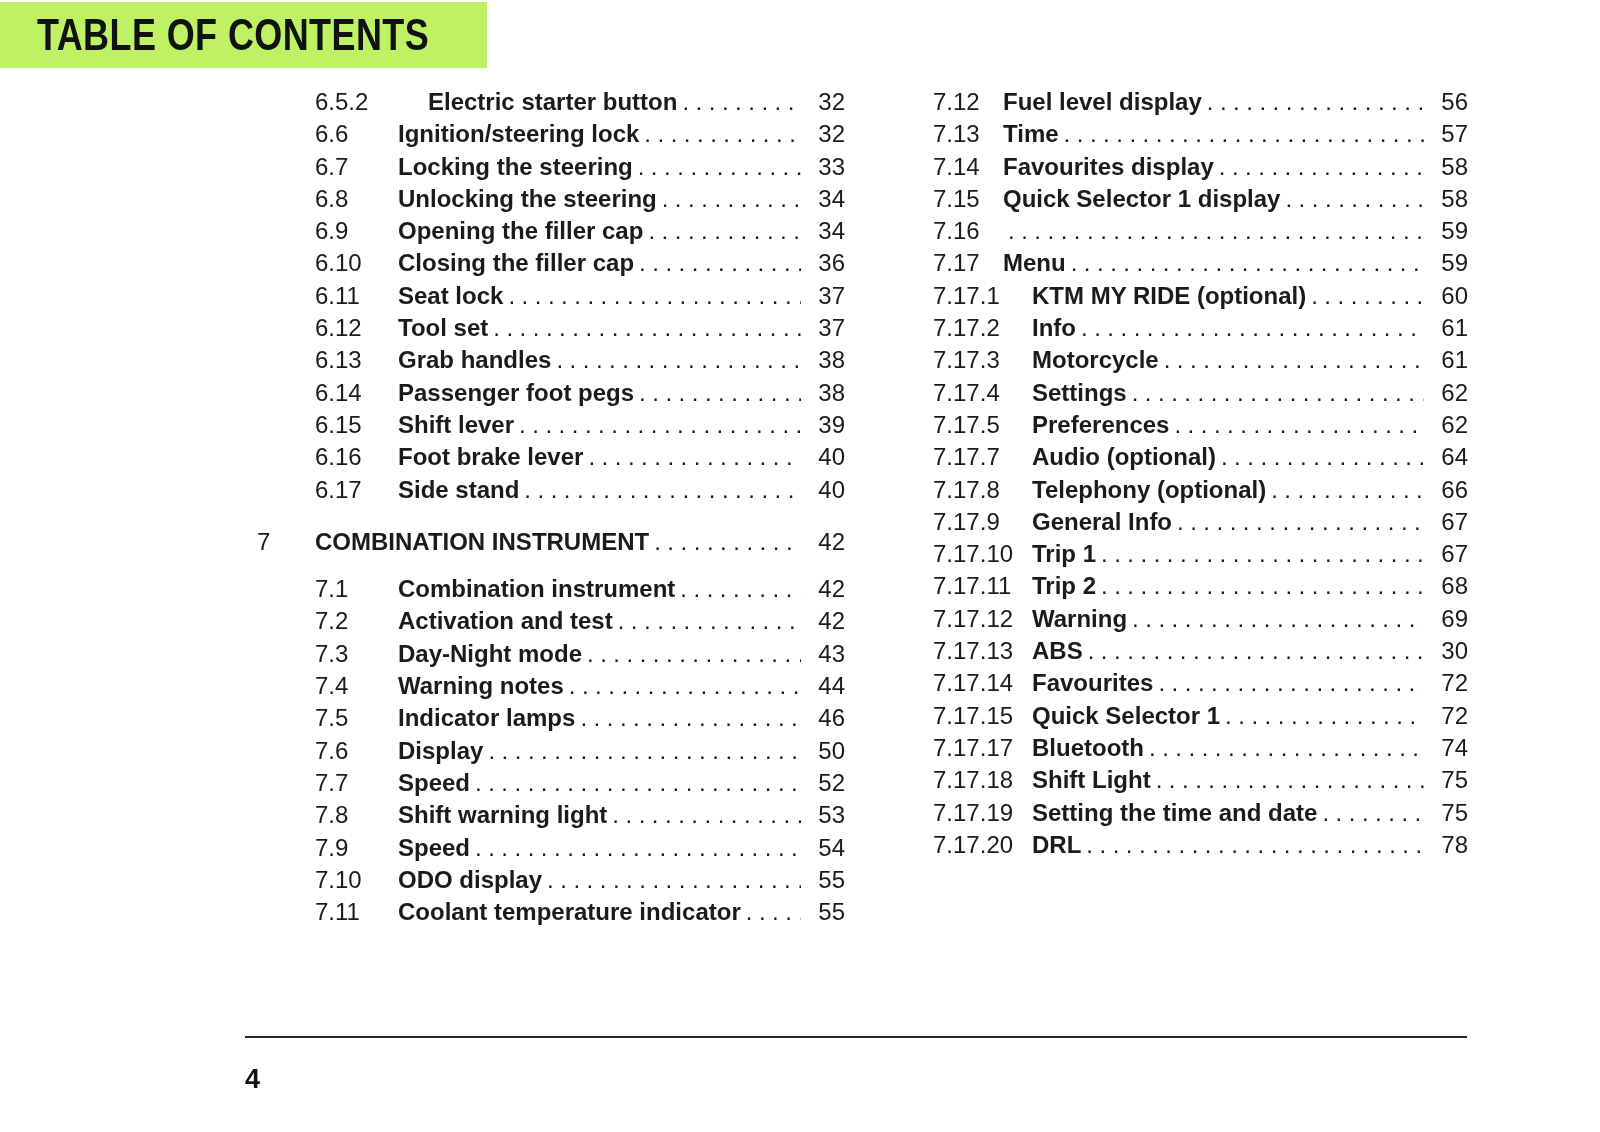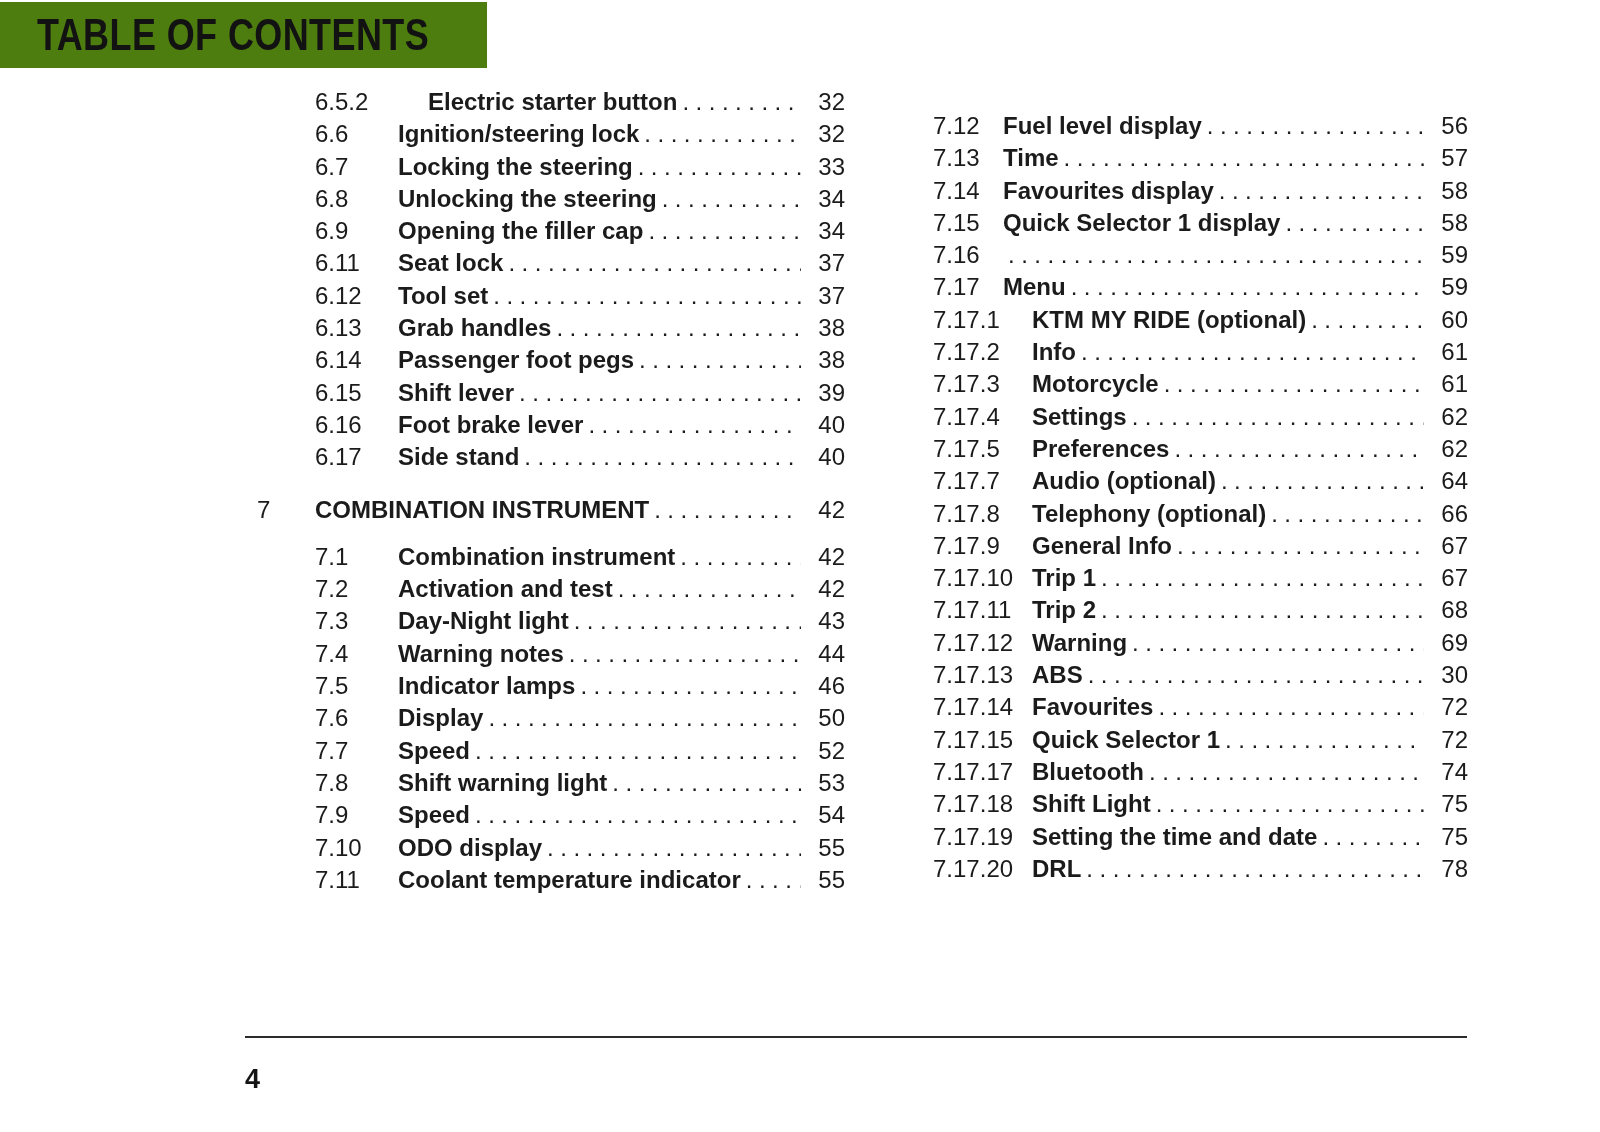--- a/index.html
+++ b/index.html
@@ -7,34 +7,34 @@
     width: 1600px; height: 1132px;
     background: #ffffff;
     font-family: "Liberation Sans", sans-serif;
     color: #1b1b1b;
     position: relative;
     overflow: hidden;
   }
   .header-band {
     position: absolute; left: 0; top: 2px;
     width: 487px; height: 66px;
-    background: #4d7c0f;
+    background: #bef264;
     display: flex; align-items: center;
   }
   .header-title {
     font-size: 45px; font-weight: bold; color: #121212;
     white-space: nowrap;
     transform: scaleX(0.80);
     transform-origin: 0 50%;
     margin-left: 37px;
     letter-spacing: 0.5px;
   }
   .toc-col { position: absolute; top: 86px; }
   .col-left  { left: 257px; width: 588px; }
-  .col-right { left: 933px; width: 535px; margin-top: 24px; }
+  .col-right { left: 933px; width: 535px; }
   .row {
     display: flex; align-items: baseline;
     height: 32.3px; line-height: 32.3px;
     font-size: 24px; white-space: nowrap;
   }
   .col-left .row { padding-left: 58px; }
   .col-left .row.l1 { padding-left: 0; margin-top: 20px; margin-bottom: 15px; }
   .num { flex: none; }
   .col-left  .l1 .num { width: 58px; }
   .col-left  .l2 .num { width: 83px; }
@@ -99,20 +99,26 @@
     <span class="pg">34</span>
   </div>
 
   <div class="row l2">
     <span class="num">6.9</span>
     <span class="title">Opening the filler cap</span>
     <span class="dots"></span>
     <span class="pg">34</span>
   </div>
 
+  <div class="row l2">
+    <span class="num">6.10</span>
+    <span class="title">Closing the filler cap</span>
+    <span class="dots"></span>
+    <span class="pg">36</span>
+  </div>
 
   <div class="row l2">
     <span class="num">6.11</span>
     <span class="title">Seat lock</span>
     <span class="dots"></span>
     <span class="pg">37</span>
   </div>
 
   <div class="row l2">
     <span class="num">6.12</span>
@@ -172,21 +178,21 @@
 
   <div class="row l2">
     <span class="num">7.2</span>
     <span class="title">Activation and test</span>
     <span class="dots"></span>
     <span class="pg">42</span>
   </div>
 
   <div class="row l2">
     <span class="num">7.3</span>
-    <span class="title">Day-Night light</span>
+    <span class="title">Day-Night mode</span>
     <span class="dots"></span>
     <span class="pg">43</span>
   </div>
 
   <div class="row l2">
     <span class="num">7.4</span>
     <span class="title">Warning notes</span>
     <span class="dots"></span>
     <span class="pg">44</span>
   </div>

